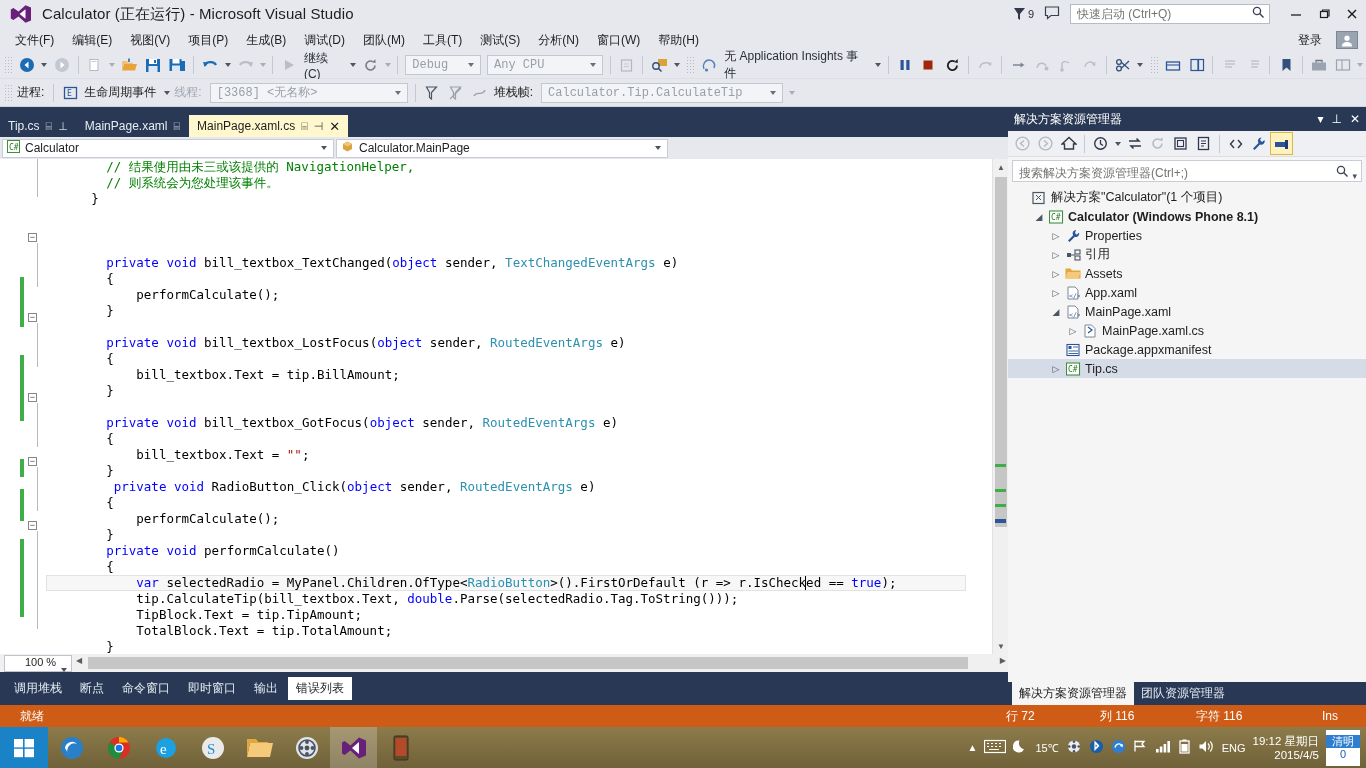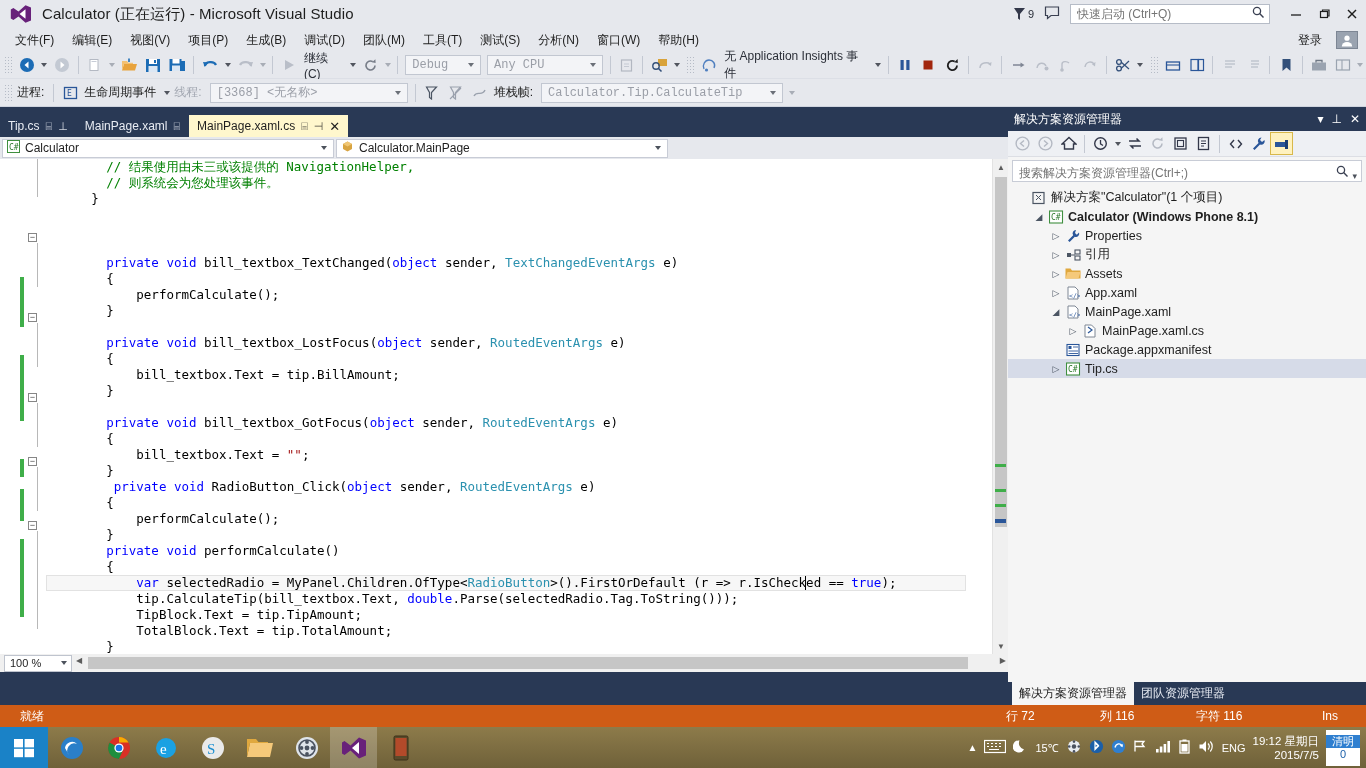--- a/index.html
+++ b/index.html
@@ -167,20 +167,21 @@
   .ed-vthumb { position: absolute; left: 2px; width: 12px; background: #c6c6c6; }
   .ed-marker { position: absolute; left: 2px; width: 11px; height: 3px; }
   .ed-hscroll-row {
     position: absolute; left: 0; top: 547px; width: 1008px; height: 18px;
     background: #f0f0f0; display: flex; align-items: center;
   }
   .zoom-combo {
     width: 68px; height: 17px; background: #fff; border: 1px solid #bfc4ce;
     display:flex; align-items:center; padding-left: 5px; font-size: 11px; color:#1e1e1e;
     margin-left: 4px;
+    flex-direction: column;
   }
   .zoom-combo .cb-caret { margin-left:auto; width:14px; display:flex; align-items:center; justify-content:center; }
   .zoom-combo .cb-caret:after {
     content:""; border-left: 3px solid transparent; border-right: 3px solid transparent;
     border-top: 4px solid #4c525c;
   }
   .ed-htrack { flex: 1; height: 16px; background: #f0f0f0; position: relative; margin-left: 2px; }
   .ed-hthumb { position: absolute; top: 2px; height: 12px; background: #c6c6c6; }
 
   
@@ -712,20 +713,28 @@
           <span>100 %</span>
           <span class="cb-caret"></span>
         </div>
         <div class="ed-htrack">
           <span style="position:absolute;left:2px;top:1px;font-size:8px;color:#5c5c5c">◀</span>
           <div class="ed-hthumb" style="left:14px;width:880px"></div>
           <span style="position:absolute;right:2px;top:1px;font-size:8px;color:#5c5c5c">▶</span>
         </div>
       </div>
 
+      <div class="bottom-tabs">
+        <div class="btab">调用堆栈</div>
+        <div class="btab">断点</div>
+        <div class="btab">命令窗口</div>
+        <div class="btab">即时窗口</div>
+        <div class="btab">输出</div>
+        <div class="btab active">错误列表</div>
+      </div>
     </div>
 
     <div class="solexp">
       <div class="se-title">
         <span>解决方案资源管理器</span>
         <span class="se-title-actions">
           <span>▾</span>
           <span>⊥</span>
           <span>✕</span>
         </span>
@@ -1065,21 +1074,21 @@
       </span>
       <span>
         <svg width="17" height="15" viewBox="0 0 17 15">
             <path d="M1.5 5.5 H4.5 L8 2 V13 L4.5 9.5 H1.5 Z" fill="#fff"></path>
             <path d="M10 4.5 a4.5 4.5 0 0 1 0 6 M12.3 2.5 a7.5 7.5 0 0 1 0 10" fill="none" stroke="#fff" stroke-width="1.2"></path>
           </svg>
       </span>
       <span class="tray-text">ENG</span>
       <span class="clock">
         <div>19:12 星期日</div>
-        <div>2015/7/5</div>
+        <div>2015/4/5</div>
       </span>
       <span class="ime-box">
         <span class="ime-top">清明</span>
         <span>0</span>
       </span>
     </div>
   </div>
 </div>
 
 </body></html>

